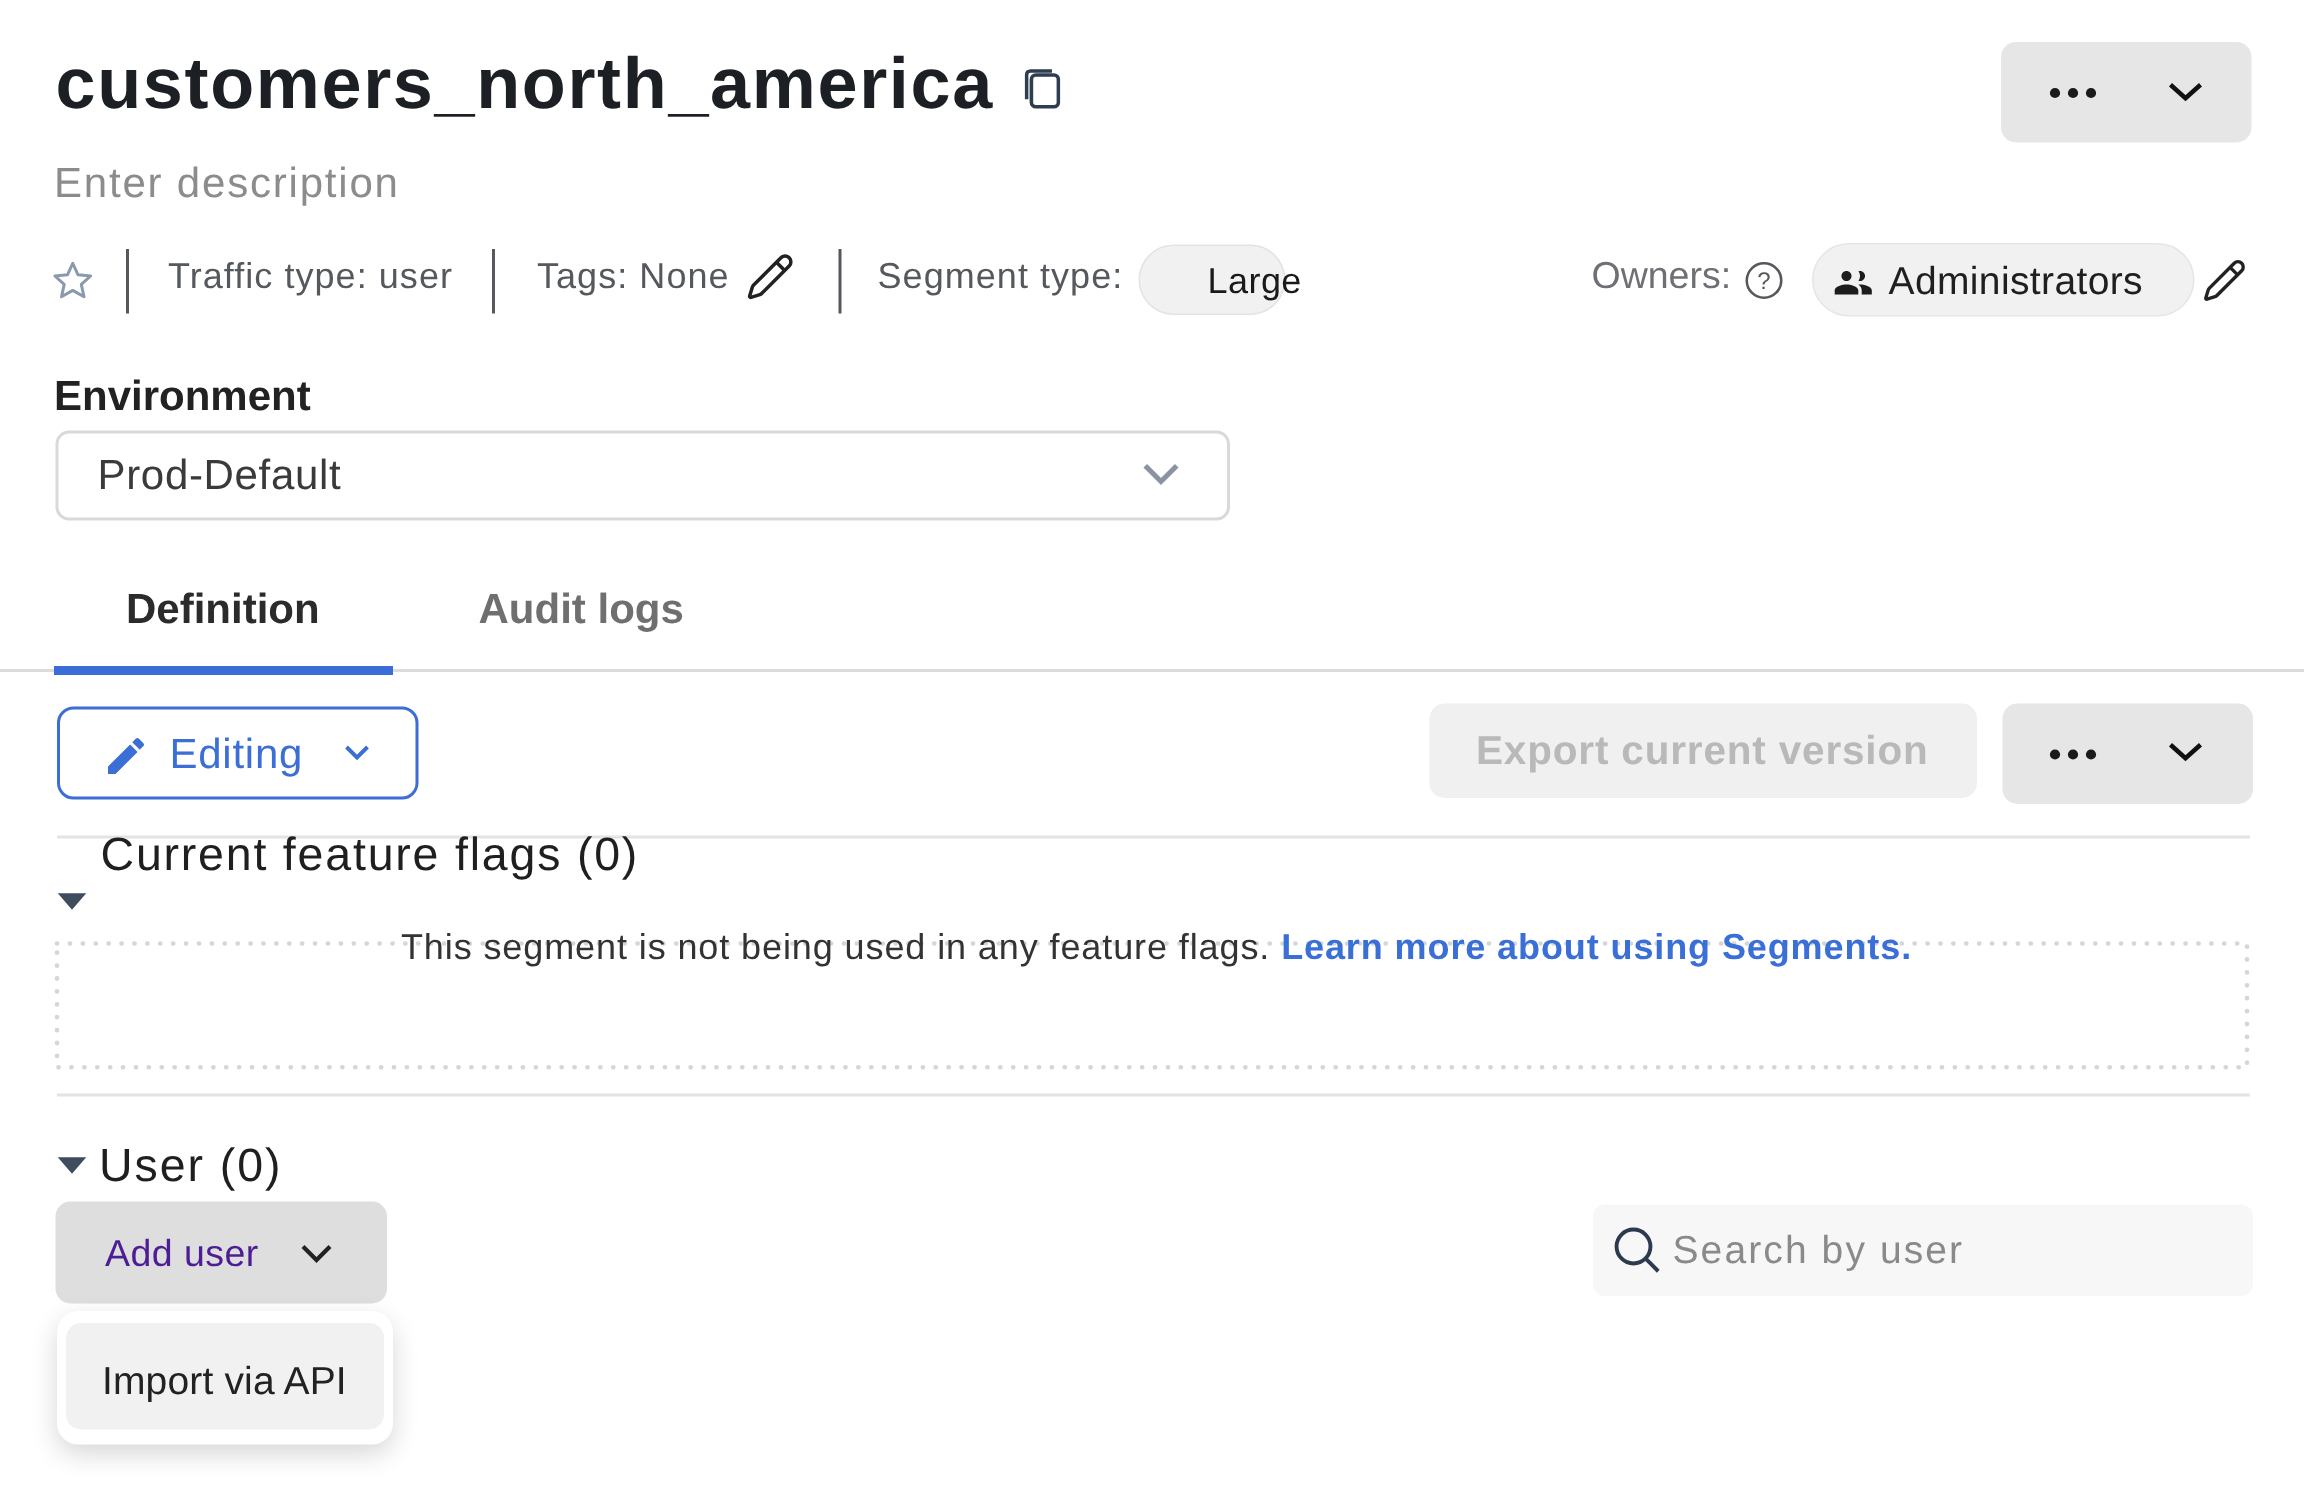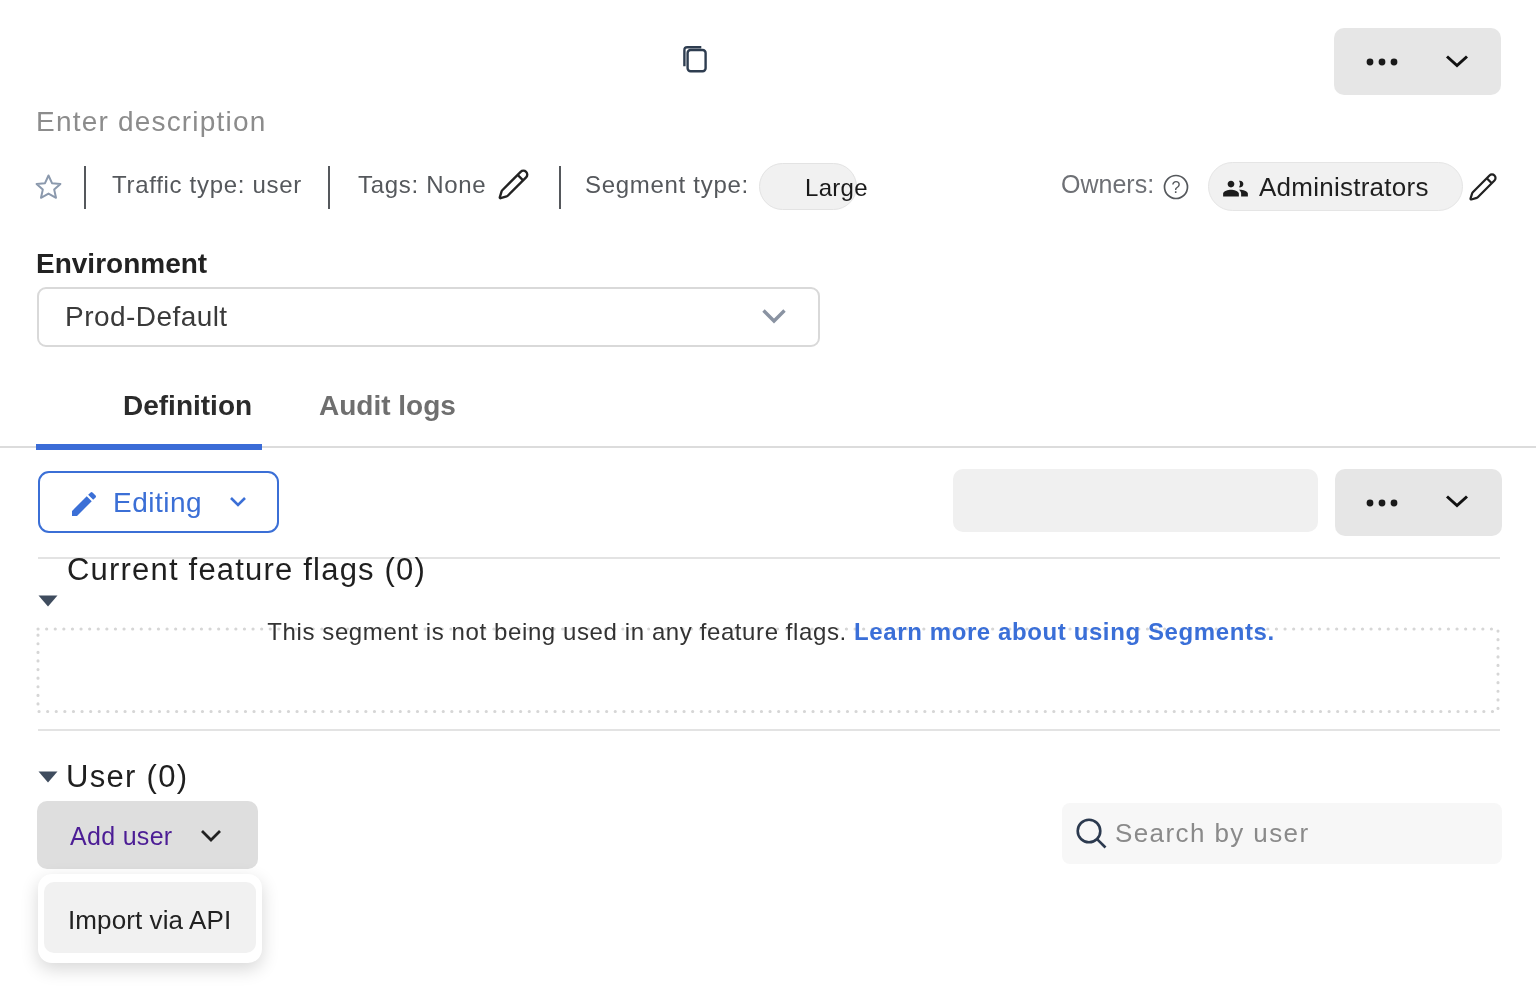--- a/index.html
+++ b/index.html
@@ -5,20 +5,21 @@
   * { margin:0; padding:0; box-sizing:border-box; }
   html,body { width:1536px; height:1002px; background:#fff; }
   body { font-family:"Liberation Sans", sans-serif; }
   #c { position:relative; width:1536px; height:1002px; overflow:hidden; }
   .abs { position:absolute; white-space:nowrap; }
 </style>
 </head>
 <body>
 <div id="c">
 
+  <div class="abs" id="title" style="left:37px; top:33px; font-size:48px; font-weight:bold; color:#1c1f23; line-height:48px; letter-spacing:1.1px;">customers_north_america</div>
   <svg class="abs" style="left:683px; top:45px;" width="24" height="28" viewBox="0 0 24 28">
     <path d="M1.4 21.2 L1.4 5.2 Q1.4 2.3 4.2 2.3 L18.3 2.3" fill="none" stroke="#2e3d50" stroke-width="2.4"></path>
     <rect x="5.6" y="6.2" width="18" height="21.2" rx="3" fill="none" stroke="#2e3d50" stroke-width="2.4" transform="translate(-1,-1.2)"></rect>
   </svg>
 
   <div class="abs" style="left:36px; top:108px; font-size:28px; color:#8c8c8c; line-height:28px; letter-spacing:1.2px;">Enter description</div>
 
   <svg class="abs" style="left:34.5px; top:173.5px;" width="27" height="27" viewBox="0 0 27 27">
     <path d="M13.5 1.5 L17 9.2 L25.4 10 L19.2 15.6 L21 23.8 L13.5 19.6 L6 23.8 L7.8 15.6 L1.6 10 L10 9.2 Z" fill="none" stroke="#8b99ad" stroke-width="2" stroke-linejoin="round"></path>
   </svg>
@@ -60,35 +61,36 @@
     <path d="M2 2.5 L12 11.5 L22 2.5" fill="none" stroke="#111" stroke-width="3"></path>
   </svg>
 
   <div class="abs" style="left:36px; top:250px; font-size:28px; font-weight:bold; color:#222; line-height:28px;">Environment</div>
   <div class="abs" style="left:37px; top:287px; width:783px; height:60px; background:#fff; border:2px solid #d9d9d9; border-radius:9px;"></div>
   <div class="abs" style="left:65px; top:303px; font-size:28px; color:#3a3a3a; line-height:28px; letter-spacing:0.45px;">Prod-Default</div>
   <svg class="abs" style="left:761px; top:308px;" width="26" height="16" viewBox="0 0 26 16">
     <path d="M2.5 2.5 L13 13 L23.5 2.5" fill="none" stroke="#8a93a2" stroke-width="3.4"></path>
   </svg>
 
-  <div class="abs" style="left:84px; top:392px; font-size:28px; font-weight:bold; color:#2b2b2b; line-height:28px;margin-left:39px;">Definition</div>
+  <div class="abs" style="left:84px; top:392px; font-size:28px; font-weight:bold; color:#2b2b2b; line-height:28px;">Definition</div>
   <div class="abs" style="left:319px; top:392px; font-size:28px; font-weight:bold; color:#6f6f6f; line-height:28px;">Audit logs</div>
   <div class="abs" style="left:0px; top:446px; width:1536px; height:2px; background:#dcdcdc;"></div>
   <div class="abs" style="left:36px; top:444px; width:226px; height:6px; background:#3b6cd7;"></div>
 
   <div class="abs" style="left:38px; top:471px; width:241px; height:62px; border:2px solid #3b6fd6; border-radius:11px; background:#fff;"></div>
   <svg class="abs" style="left:68px; top:488px;" width="32" height="32" viewBox="0 0 24 24">
     <path d="M3 17.25V21h3.75L17.81 9.94l-3.75-3.75L3 17.25zM20.71 7.04c.39-.39.39-1.02 0-1.41l-2.34-2.34a1 1 0 0 0-1.41 0l-1.83 1.83 3.75 3.75 1.83-1.83z" fill="#3b6fd6"></path>
   </svg>
   <div class="abs" style="left:113px; top:489px; font-size:28px; color:#3b6fd6; line-height:28px; letter-spacing:0.5px;">Editing</div>
   <svg class="abs" style="left:229px; top:496px;" width="18" height="11" viewBox="0 0 18 11">
     <path d="M2 2 L9 9 L16 2" fill="none" stroke="#3b6fd6" stroke-width="2.6"></path>
   </svg>
 
   <div class="abs" style="left:953px; top:469px; width:365px; height:63px; background:#f0f0f0; border-radius:10px;"></div>
+  <div class="abs" style="left:984px; top:487px; font-size:27px; font-weight:bold; color:#b9b9b9; line-height:27px; letter-spacing:0.55px;">Export current version</div>
 
   <div class="abs" style="left:1335px; top:469px; width:167px; height:67px; background:#e6e6e6; border-radius:10px;"></div>
   <svg class="abs" style="left:1362px; top:496px;" width="40" height="14" viewBox="0 0 40 14">
     <circle cx="8" cy="7" r="3.4" fill="#1a1a1a"></circle>
       <circle cx="20" cy="7" r="3.4" fill="#1a1a1a"></circle>
       <circle cx="32" cy="7" r="3.4" fill="#1a1a1a"></circle>
   </svg>
   <svg class="abs" style="left:1445px; top:494px;" width="24" height="14" viewBox="0 0 24 14">
     <path d="M2 2.5 L12 11.5 L22 2.5" fill="none" stroke="#111" stroke-width="3"></path>
   </svg>

